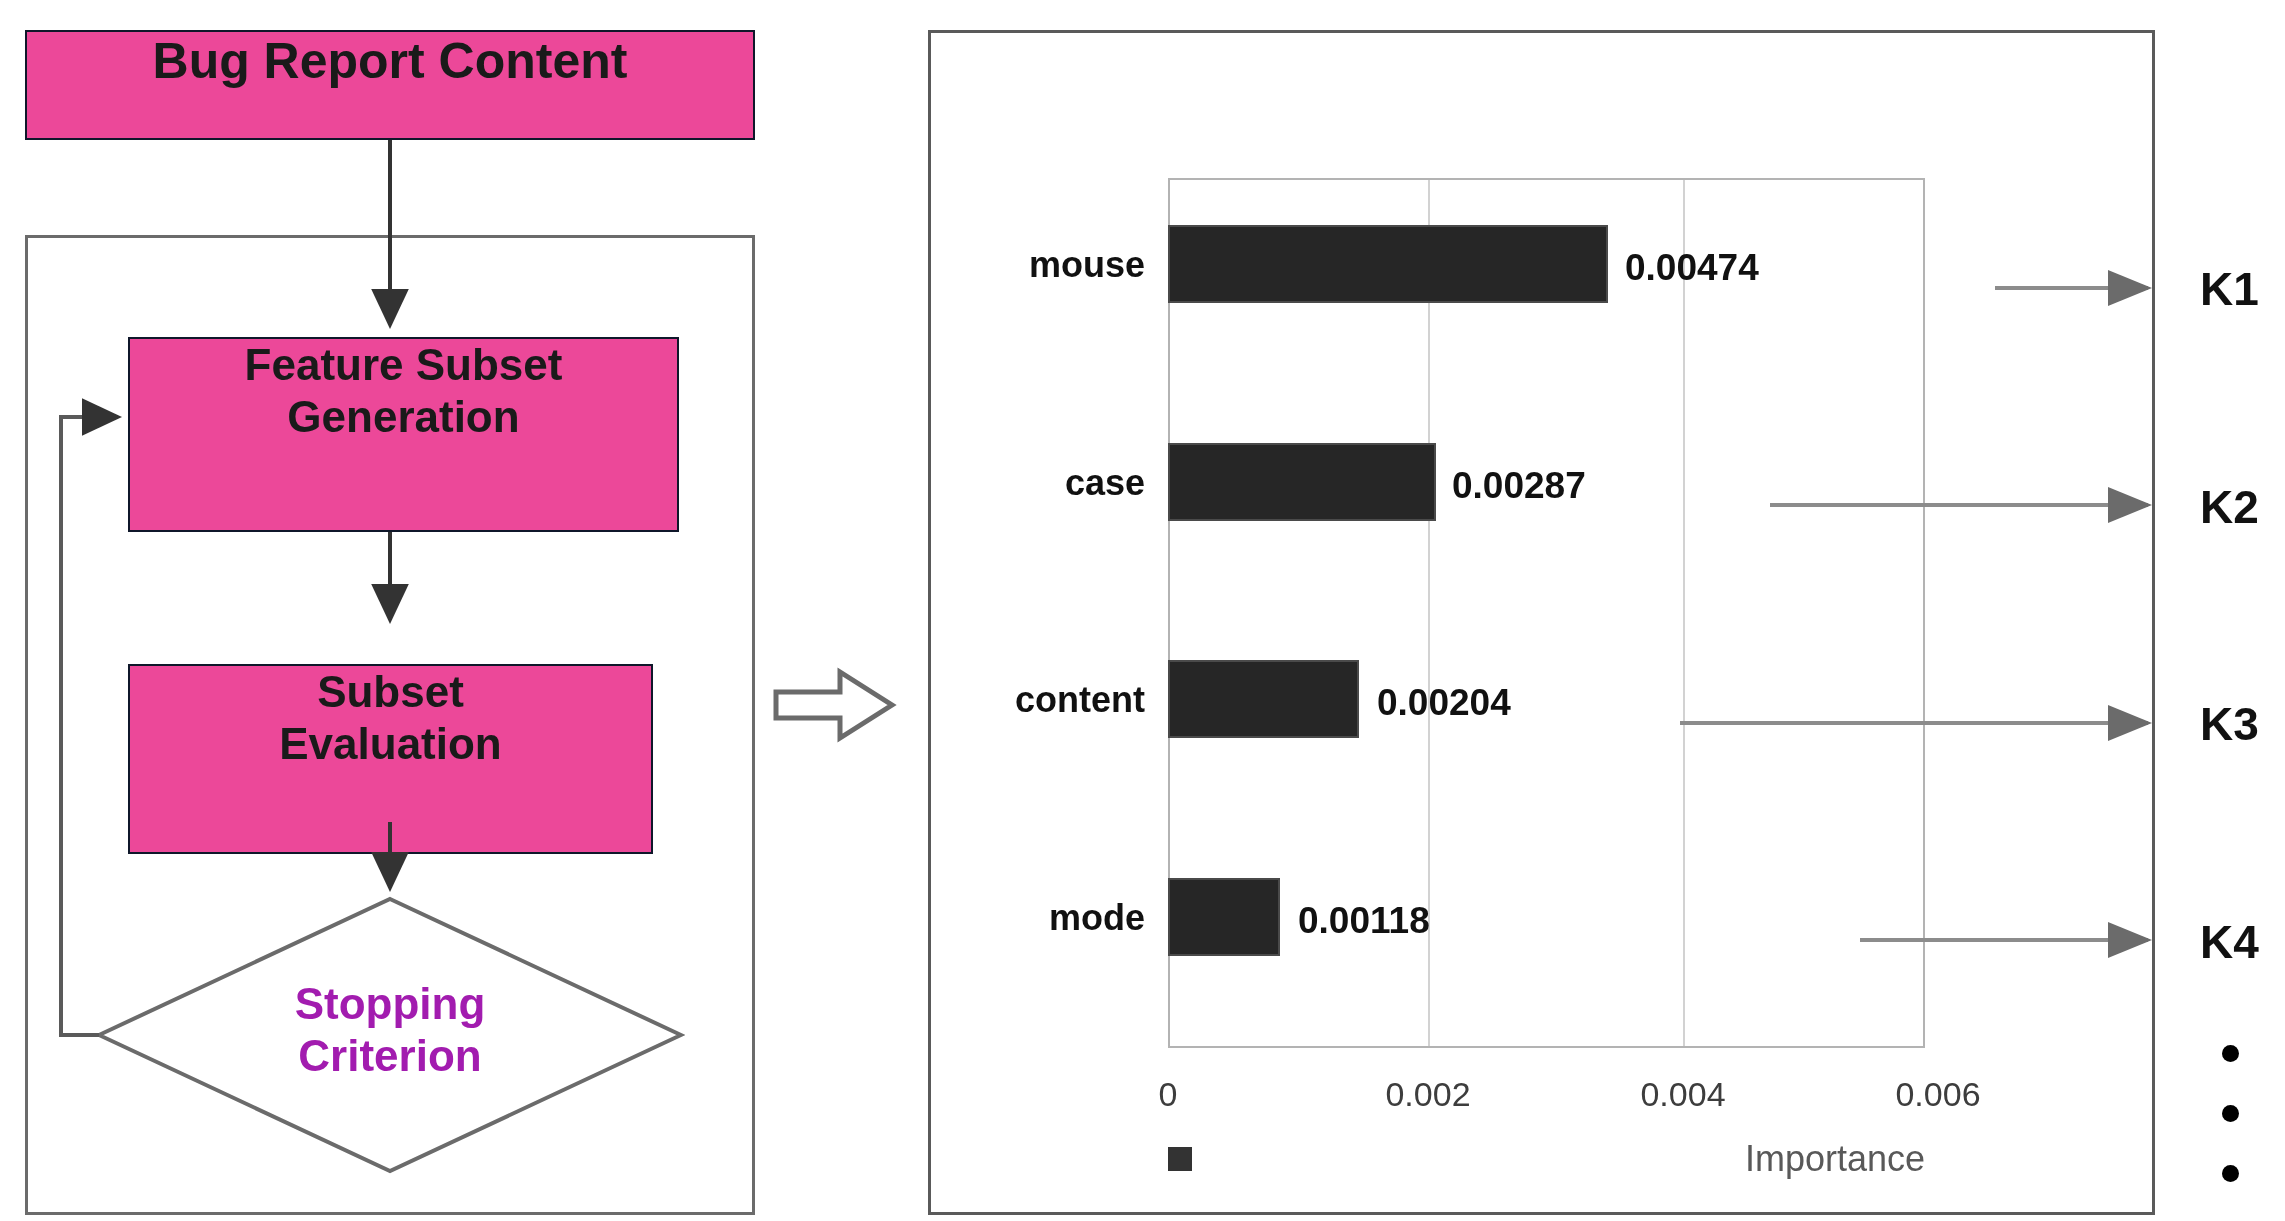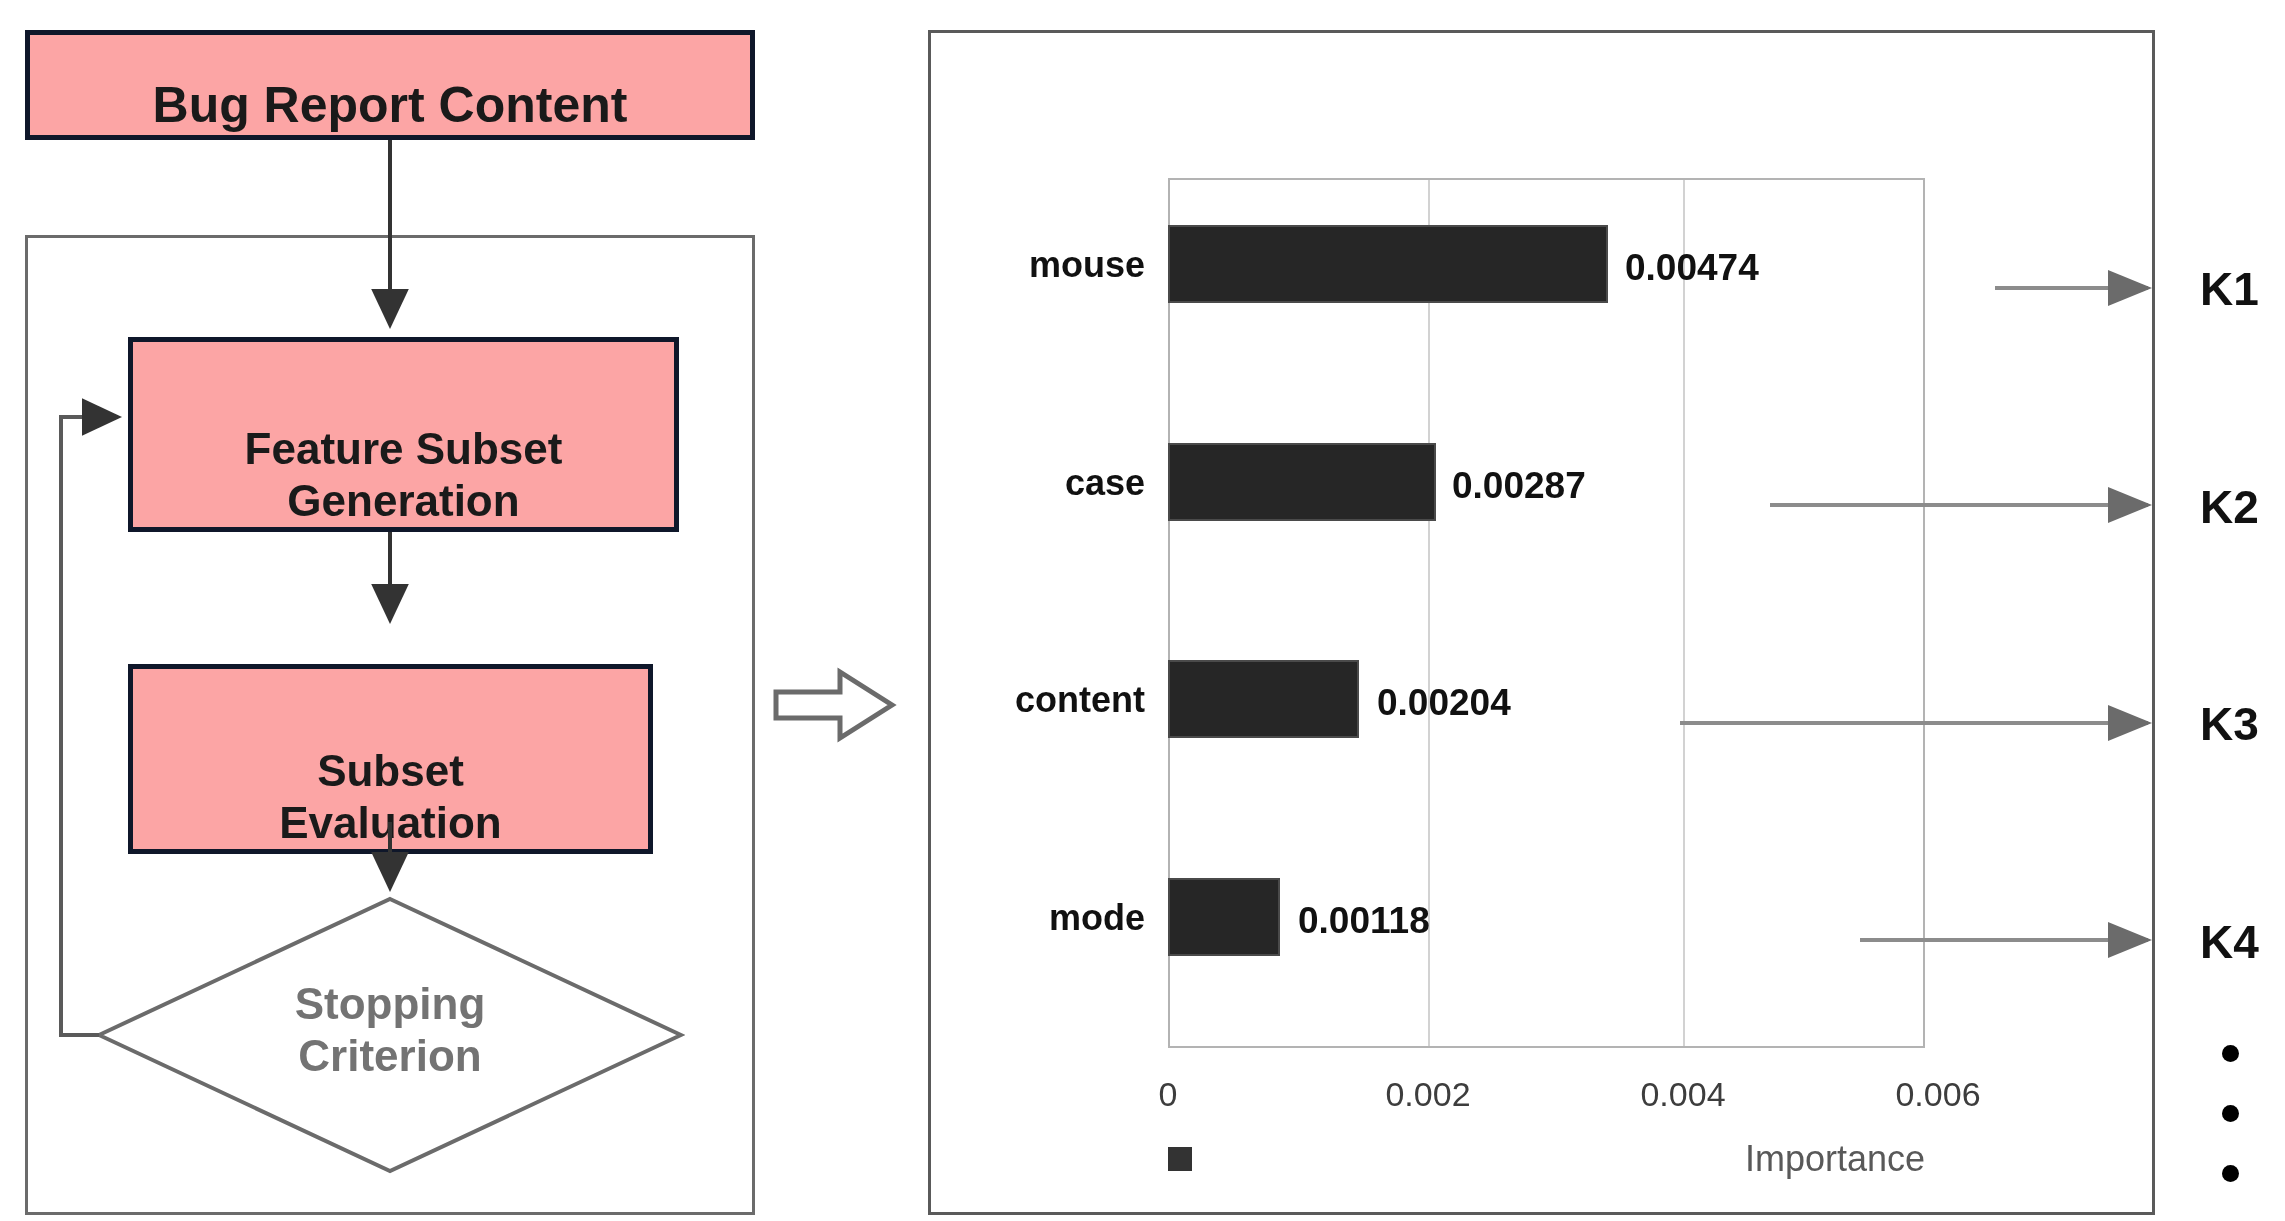--- a/index.html
+++ b/index.html
@@ -22,24 +22,24 @@
   }
   
   #left-panel-wrap {
     position: absolute;
     left: 0; top: 0;
     width: 900px; height: 1221px;
   }
   .flow-box {
     position: absolute;
     box-sizing: border-box;
-    border: 5px solid #0f172a;
-    background: #fca5a5;
+    border: 2px solid #0f172a;
+    background: #ec4899;
     display: flex;
-    align-items: flex-end;
+    align-items: flex-start;
     justify-content: center;
     text-align: center;
     font-weight: bold;
     color: #1a1a1a;
     line-height: 1.18;
   }
   #box-bug-report {
     left: 25px; top: 30px;
     width: 730px; height: 110px;
     font-size: 50px;
@@ -70,21 +70,21 @@
   #diamond-label {
     position: absolute;
     left: 95px; top: 930px;
     width: 590px; height: 200px;
     display: flex;
     align-items: center;
     justify-content: center;
     text-align: center;
     font-size: 44px;
     font-weight: bold;
-    color: #737373;
+    color: #a21caf;
     line-height: 1.18;
     pointer-events: none;
   }
   .svg-layer {
     position: absolute;
     left: 0; top: 0;
     width: 100%; height: 100%;
     overflow: visible;
     pointer-events: none;
   }

